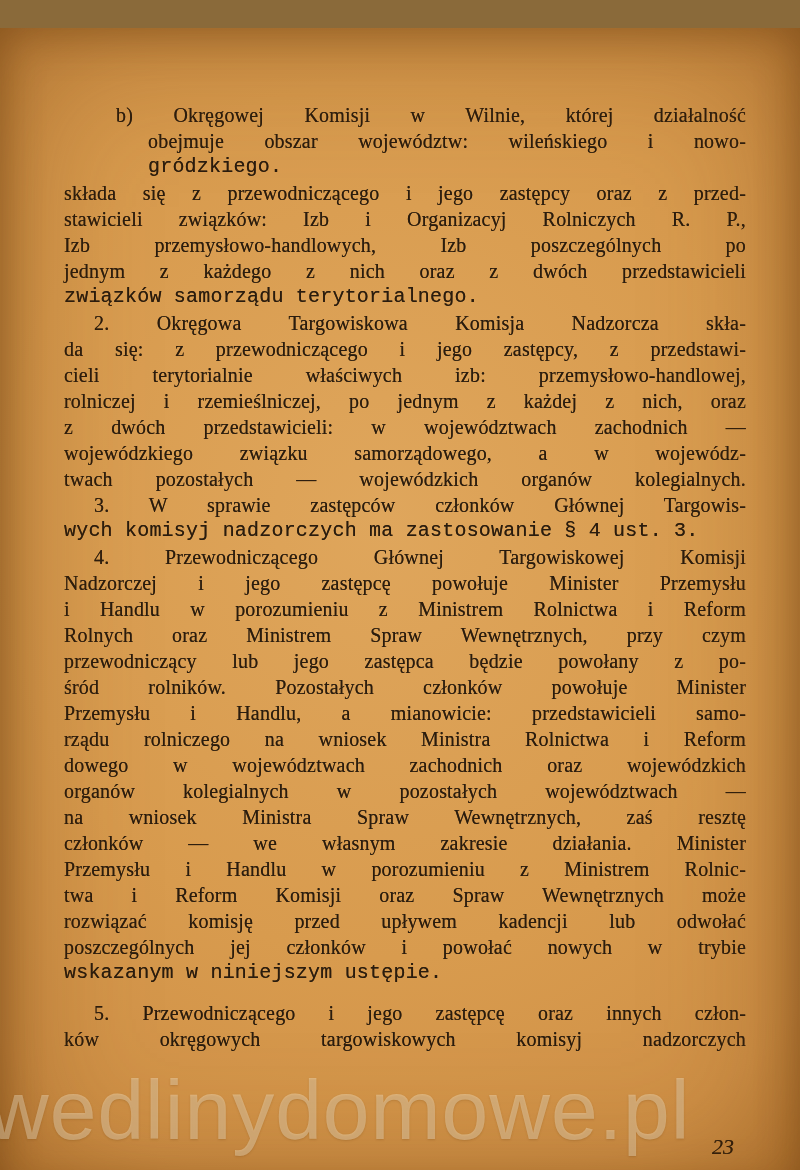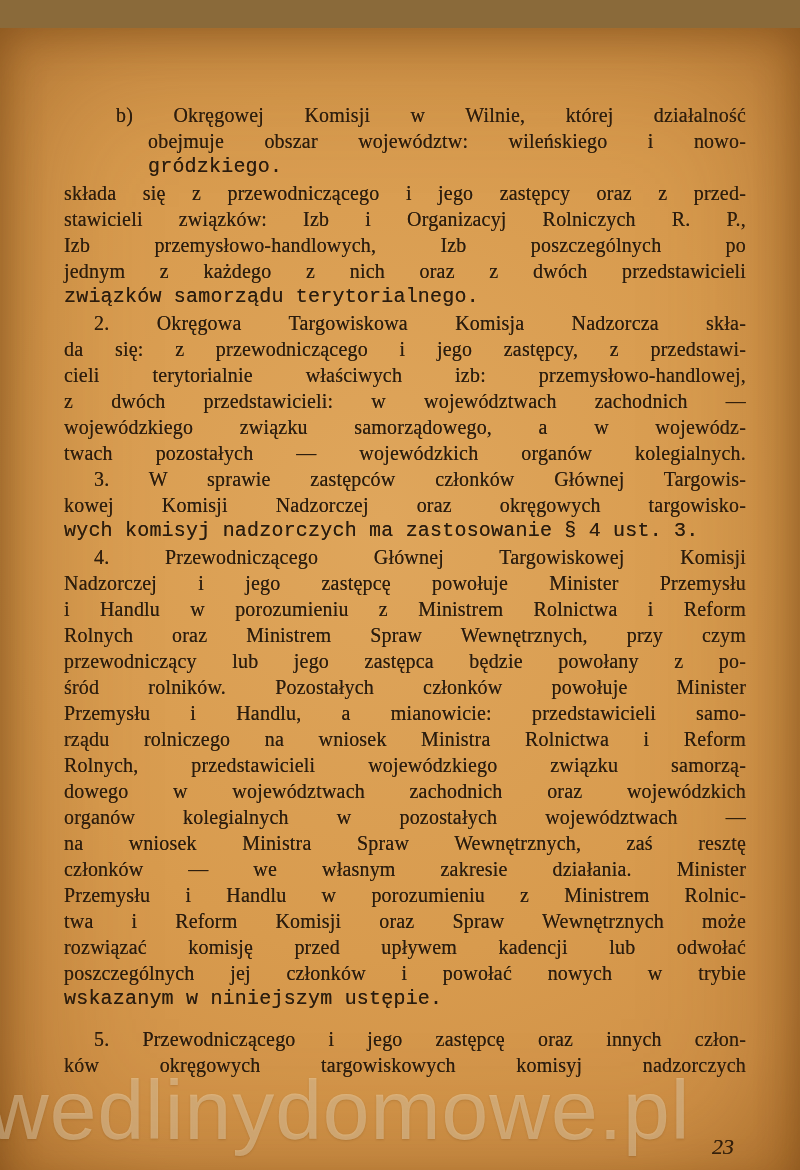--- a/index.html
+++ b/index.html
@@ -79,35 +79,34 @@
       <div class="line ind-cont">obejmuje obszar województw: wileńskiego i nowo-</div>
       <div class="line ind-cont noj">gródzkiego.</div>
       <div class="line ind-body">składa się z przewodniczącego i jego zastępcy oraz z przed-</div>
       <div class="line ind-body">stawicieli związków: Izb i Organizacyj Rolniczych R. P.,</div>
       <div class="line ind-body">Izb przemysłowo-handlowych, Izb poszczególnych po</div>
       <div class="line ind-body">jednym z każdego z nich oraz z dwóch przedstawicieli</div>
       <div class="line ind-body noj">związków samorządu terytorialnego.</div>
       <div class="line ind-first">2. Okręgowa Targowiskowa Komisja Nadzorcza skła-</div>
       <div class="line ind-body">da się: z przewodniczącego i jego zastępcy, z przedstawi-</div>
       <div class="line ind-body">cieli terytorialnie właściwych izb: przemysłowo-handlowej,</div>
+      <div class="line ind-body">rolniczej i rzemieślniczej, po jednym z każdej z nich, oraz</div>
       <div class="line ind-body">z dwóch przedstawicieli: w województwach zachodnich —</div>
       <div class="line ind-body">wojewódzkiego związku samorządowego, a w wojewódz-</div>
       <div class="line ind-body">twach pozostałych — wojewódzkich organów kolegialnych.</div>
       <div class="line ind-first">3. W sprawie zastępców członków Głównej Targowis-</div>
-      <div class="line ind-body">kowej Komisji Nadzorczej oraz okręgowych targowisko-</div>
       <div class="line ind-body noj">wych komisyj nadzorczych ma zastosowanie § 4 ust. 3.</div>
       <div class="line ind-first">4. Przewodniczącego Głównej Targowiskowej Komisji</div>
       <div class="line ind-body">Nadzorczej i jego zastępcę powołuje Minister Przemysłu</div>
       <div class="line ind-body">i Handlu w porozumieniu z Ministrem Rolnictwa i Reform</div>
       <div class="line ind-body">Rolnych oraz Ministrem Spraw Wewnętrznych, przy czym</div>
       <div class="line ind-body">przewodniczący lub jego zastępca będzie powołany z po-</div>
       <div class="line ind-body">śród rolników.  Pozostałych członków powołuje Minister</div>
       <div class="line ind-body">Przemysłu i Handlu, a mianowicie: przedstawicieli samo-</div>
       <div class="line ind-body">rządu rolniczego na wniosek Ministra Rolnictwa i Reform</div>
-      <div class="line ind-body">Rolnych, przedstawicieli wojewódzkiego związku samorzą-</div>
       <div class="line ind-body">dowego w województwach zachodnich oraz wojewódzkich</div>
       <div class="line ind-body">organów kolegialnych w pozostałych  województwach —</div>
       <div class="line ind-body">na  wniosek  Ministra  Spraw  Wewnętrznych, zaś resztę</div>
       <div class="line ind-body">członków — we  własnym  zakresie  działania.  Minister</div>
       <div class="line ind-body">Przemysłu i Handlu w porozumieniu z Ministrem Rolnic-</div>
       <div class="line ind-body">twa i Reform Komisji oraz Spraw Wewnętrznych może</div>
       <div class="line ind-body">rozwiązać komisję przed upływem kadencji lub odwołać</div>
       <div class="line ind-body">poszczególnych jej członków i powołać nowych w trybie</div>
       <div class="line ind-body noj">wskazanym w niniejszym ustępie.</div>
       <div class="line ind-first gap">5. Przewodniczącego i jego zastępcę oraz innych człon-</div>

